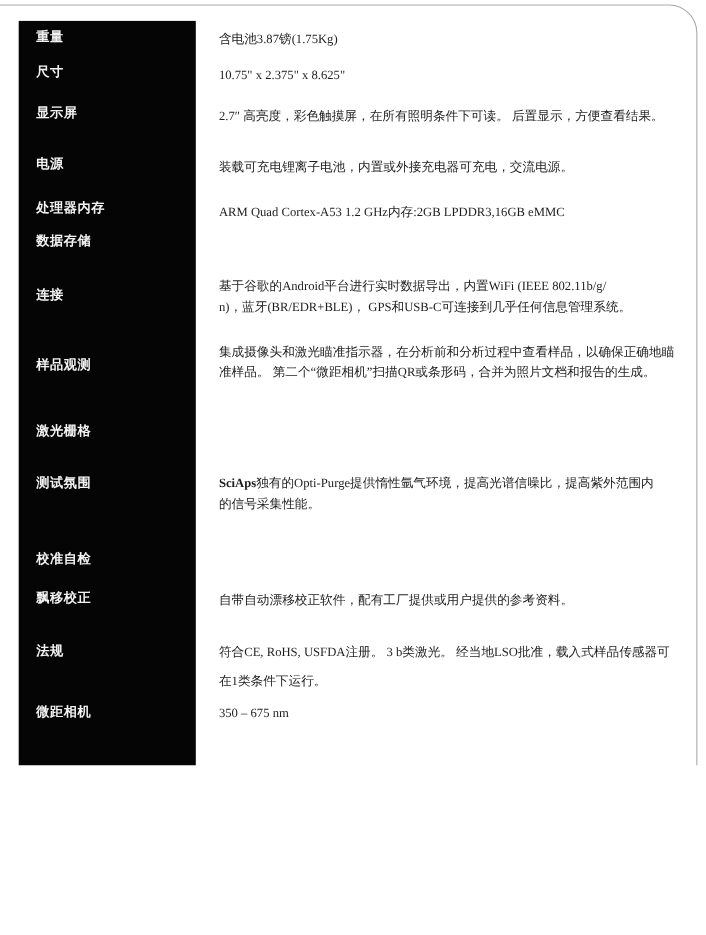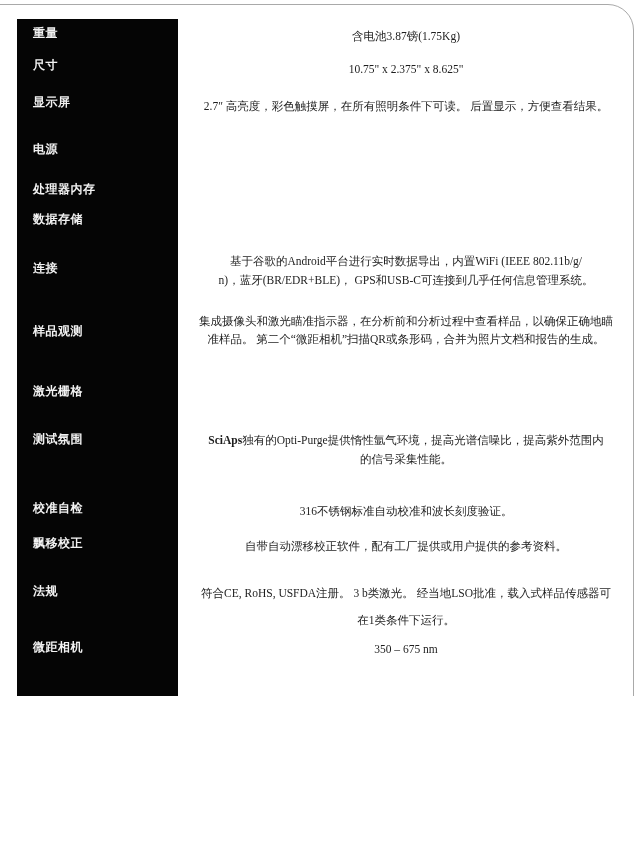--- a/index.html
+++ b/index.html
@@ -44,21 +44,20 @@
     letter-spacing: 0.5px;
   }
   .row-value {
     position: absolute;
     left: 199px;
     width: 414px;
     color: #1d1d1d;
     font-size: 11.5px;
     line-height: 19px;
     white-space: pre-line;
-    text-align: center;
   }
   .row-value .b { font-weight: bold; }
   .lh-wide { line-height: 27px; font-family: Liberation Serif, serif; }
   .lh-tight { line-height: 18px; }
 </style>
 </head>
 <body>
 
 <div class="stage">
   <div class="card"></div>
@@ -67,41 +66,42 @@
   <div class="row-label" style="top:26px">重量</div>
   <div class="row-value" style="top:27px">含电池3.87镑(1.75Kg)</div>
 
   <div class="row-label" style="top:58px">尺寸</div>
   <div class="row-value" style="top:60px">10.75" x 2.375" x 8.625"</div>
 
   <div class="row-label" style="top:95px">显示屏</div>
   <div class="row-value" style="top:97px">2.7″ 高亮度，彩色触摸屏，在所有照明条件下可读。 后置显示，方便查看结果。</div>
 
   <div class="row-label" style="top:142px">电源</div>
+  <div class="row-value" style="top:143px">装载可充电锂离子电池，内置或外接充电器可充电，交流电源。</div>
 
   <div class="row-label" style="top:182px">处理器内存</div>
+  <div class="row-value" style="top:184px">ARM Quad Cortex-A53 1.2 GHz内存:2GB LPDDR3,16GB eMMC</div>
 
   <div class="row-label" style="top:212px">数据存储</div>
 
   <div class="row-label" style="top:261px">连接</div>
   <div class="row-value" style="top:252px">基于谷歌的Android平台进行实时数据导出，内置WiFi (IEEE 802.11b/g/
 n)，蓝牙(BR/EDR+BLE)， GPS和USB-C可连接到几乎任何信息管理系统。</div>
 
   <div class="row-label" style="top:324px">样品观测</div>
   <div class="row-value lh-tight" style="top:312px">集成摄像头和激光瞄准指示器，在分析前和分析过程中查看样品，以确保正确地瞄
 准样品。 第二个“微距相机”扫描QR或条形码，合并为照片文档和报告的生成。</div>
 
   <div class="row-label" style="top:384px">激光栅格</div>
 
   <div class="row-label" style="top:432px">测试氛围</div>
   <div class="row-value" style="top:431px"><span class="b">SciAps</span><span>独有的Opti-Purge提供惰性氩气环境，提高光谱信噪比，提高紫外范围内
 的信号采集性能。</span></div>
 
   <div class="row-label" style="top:501px">校准自检</div>
-  <div class="row-value" style="top:502px">316不锈钢标准自动校准和波长刻度验证。</div>
 
   <div class="row-label" style="top:536px">飘移校正</div>
   <div class="row-value" style="top:537px">自带自动漂移校正软件，配有工厂提供或用户提供的参考资料。</div>
 
   <div class="row-label" style="top:584px">法规</div>
   <div class="row-value lh-wide" style="top:580px">符合CE, RoHS, USFDA注册。 3 b类激光。 经当地LSO批准，载入式样品传感器可
 在1类条件下运行。</div>
 
   <div class="row-label" style="top:640px">微距相机</div>
   <div class="row-value" style="top:640px">350 – 675 nm</div>

